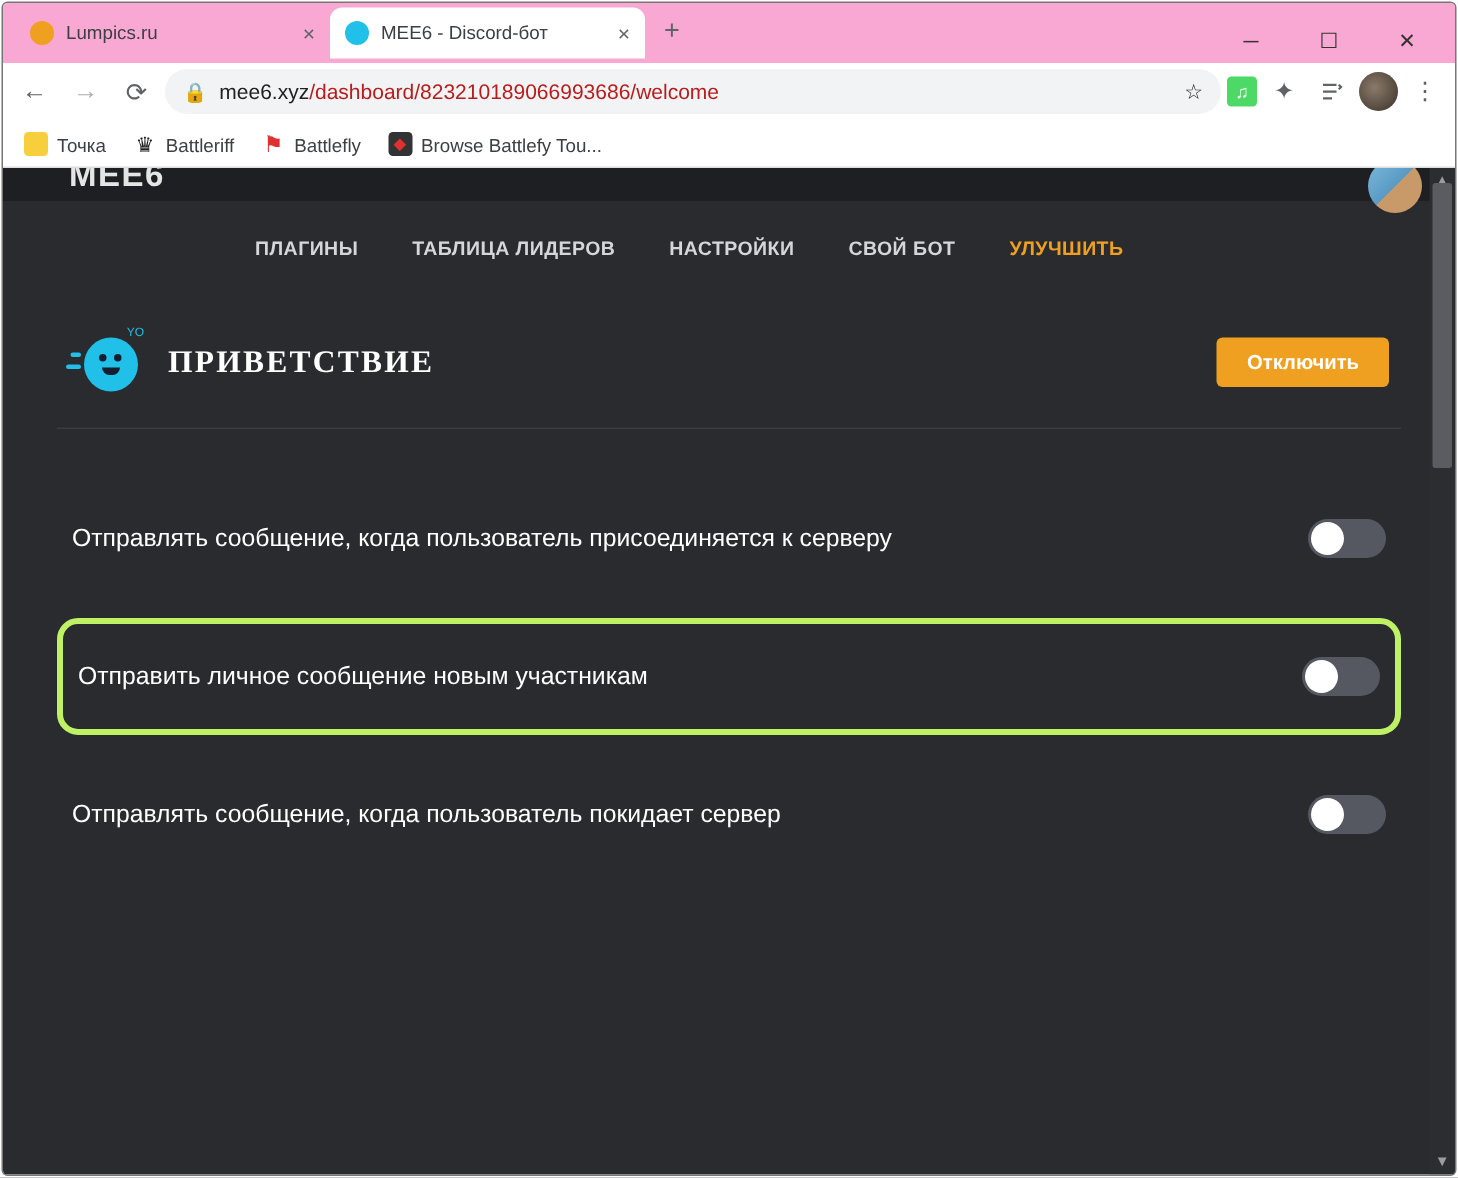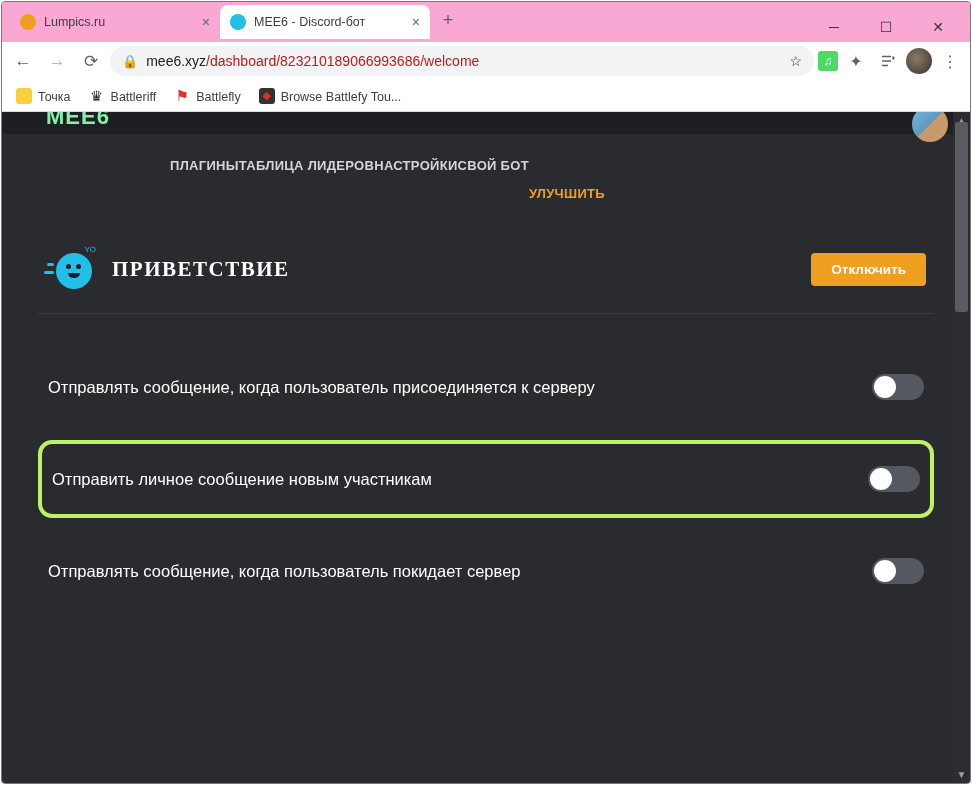--- a/index.html
+++ b/index.html
@@ -29,24 +29,24 @@
   
   
   .bookmarks { height: 32px; background:#fff; border-bottom:1px solid #ddd; display:flex; align-items:center; padding:0 8px; gap:6px; font-size:12.5px; color:#3c4043; }
   .bm { display:flex; align-items:flex-end; gap:6px; padding:3px 6px; border-radius:4px; }
   .bm-icon { width:16px; height:16px; display:flex; align-items:center; justify-content:center; border-radius:3px; flex-shrink:0; }
   
   
   .page { flex:1; background:#292b2f; position:relative; overflow:hidden; }
   .topbar { height:22px; background:#1e1f23; position:relative; }
   .srv-avatar { position:absolute; right:22px; top:-6px; width:36px; height:36px; border-radius:50%; background: linear-gradient(135deg, #7eb8da, #5a9bc4 50%, #c89a6a 50%); }
-  .logo { position:absolute; left:44px; top:-8px; font-size:22px; font-weight:900; color:#86efac; letter-spacing:1px; font-family: Arial Black, Arial, sans-serif; }
+  .logo { position:absolute; left:44px; top:-8px; font-size:22px; font-weight:900; color:#e5e5e5; letter-spacing:1px; font-family: Arial Black, Arial, sans-serif; }
   
-  .navmenu { display:flex; padding:24px 0 20px 168px; font-size:13px; font-weight:700; color:#d4d6d9; letter-spacing:.3px; }
-  .navitem.active { color:#f0a020;margin-top:28px; }
+  .navmenu { display:flex; gap:36px; padding:24px 0 20px 168px; font-size:13px; font-weight:700; color:#d4d6d9; letter-spacing:.3px; }
+  .navitem.active { color:#f0a020; }
   
   .section-head { display:flex; align-items:center; padding: 26px 44px 22px 48px; }
   .welcome-icon { width:44px; height:44px; position:relative; margin-right:18px; }
   .welcome-icon .blob { position:absolute; left:6px; top:6px; width:36px; height:36px; background:#20c0e8; border-radius:50%; }
   .welcome-icon .eye { position:absolute; width:5px; height:5px; background:#102030; border-radius:50%; top:17px; }
   .welcome-icon .e1 { left:16px; } .welcome-icon .e2 { left:26px; }
   .welcome-icon .mouth { position:absolute; left:18px; top:26px; width:12px; height:5px; background:#102030; border-radius: 0 0 8px 8px; }
   .welcome-icon .lines::before, .welcome-icon .lines::after { content:""; position:absolute; background:#20c0e8; height:3px; border-radius:2px; }
   .welcome-icon .lines::before { width:7px; left:-3px; top:16px; }
   .welcome-icon .lines::after { width:10px; left:-6px; top:24px; }

